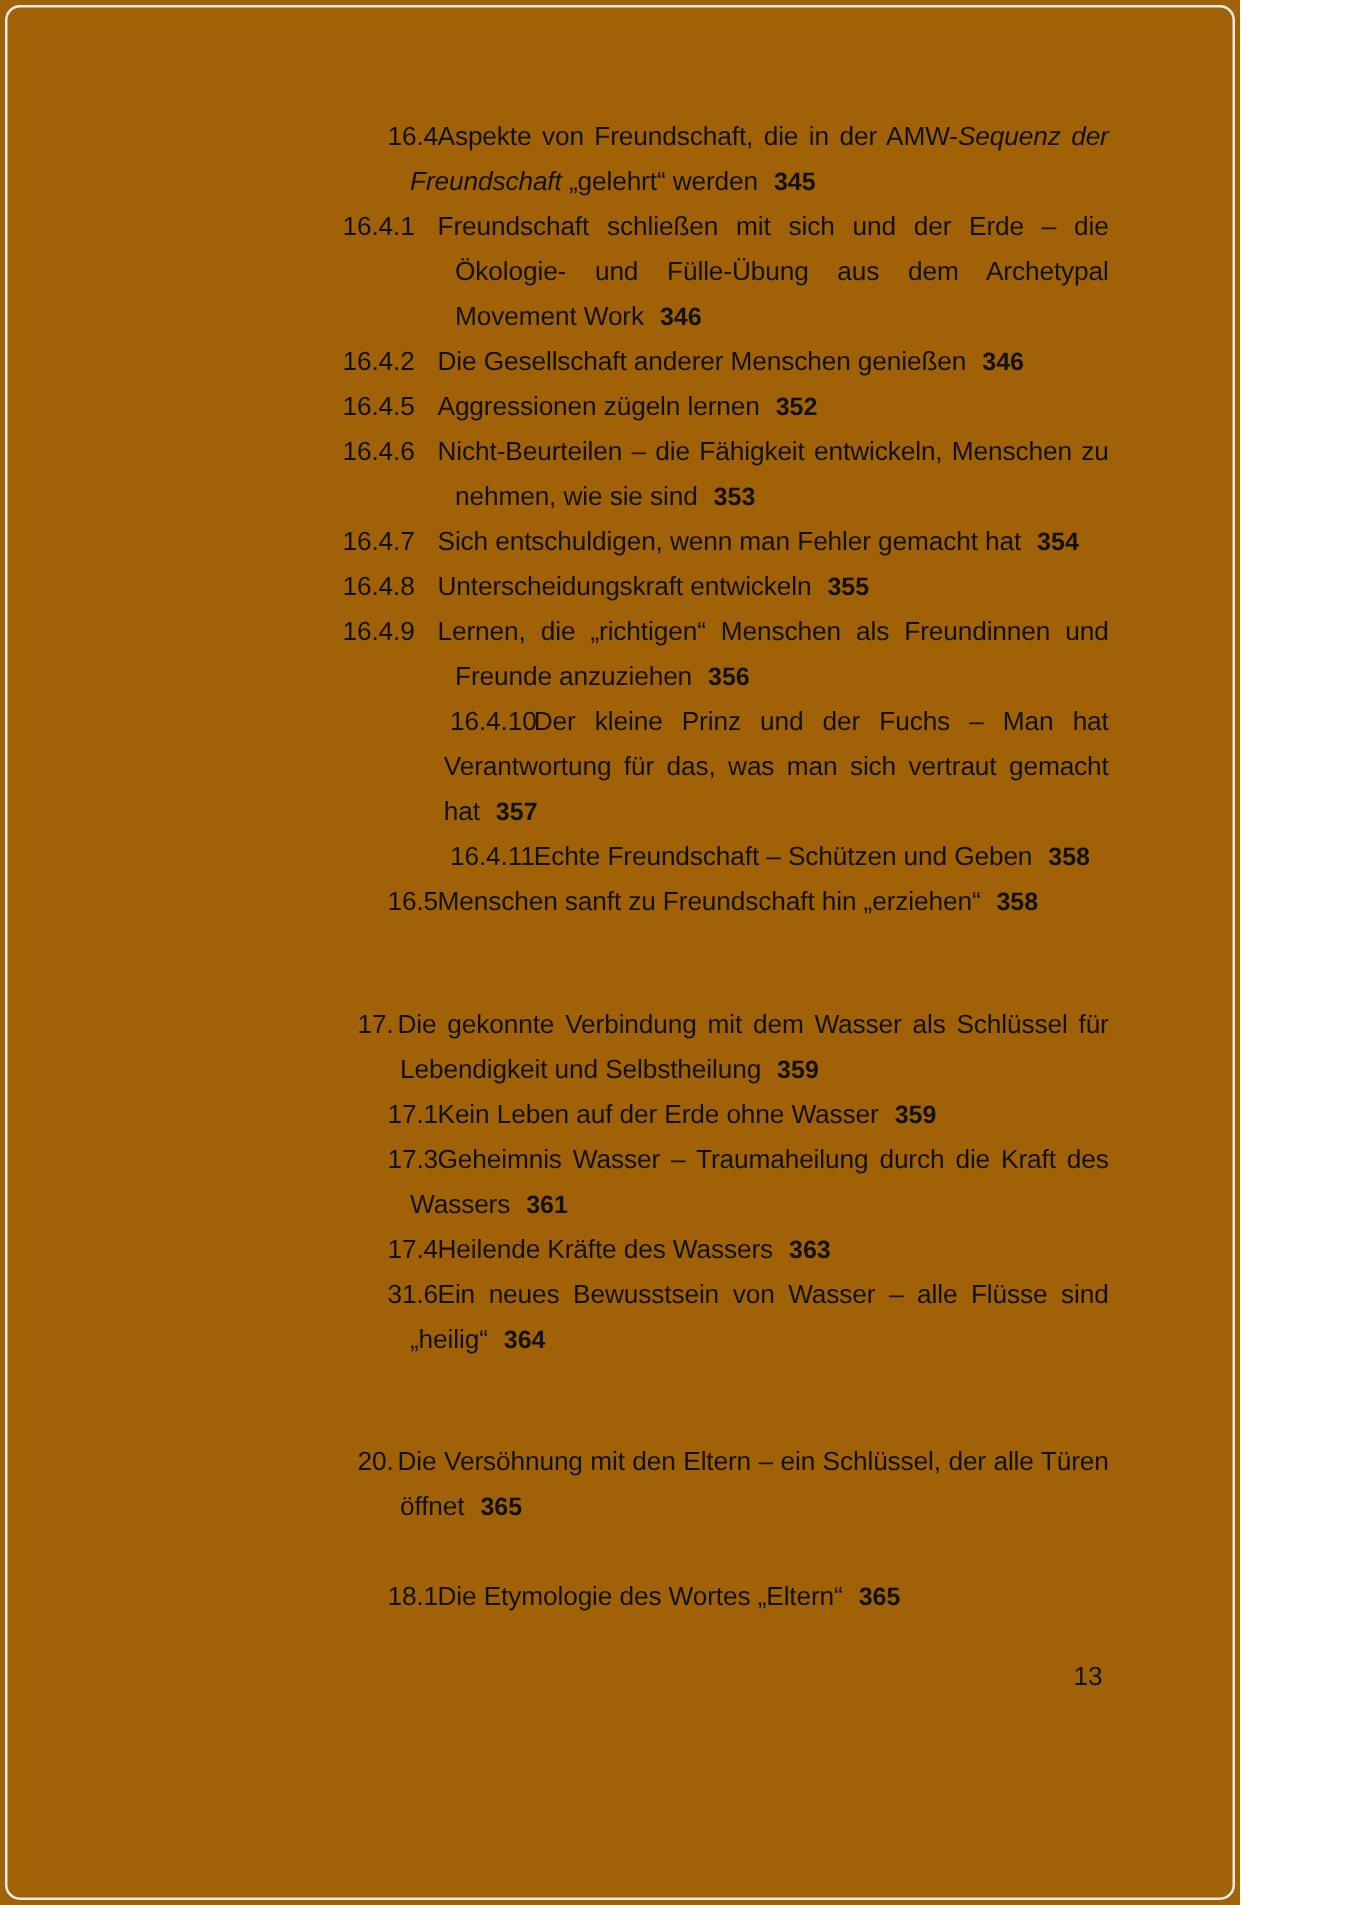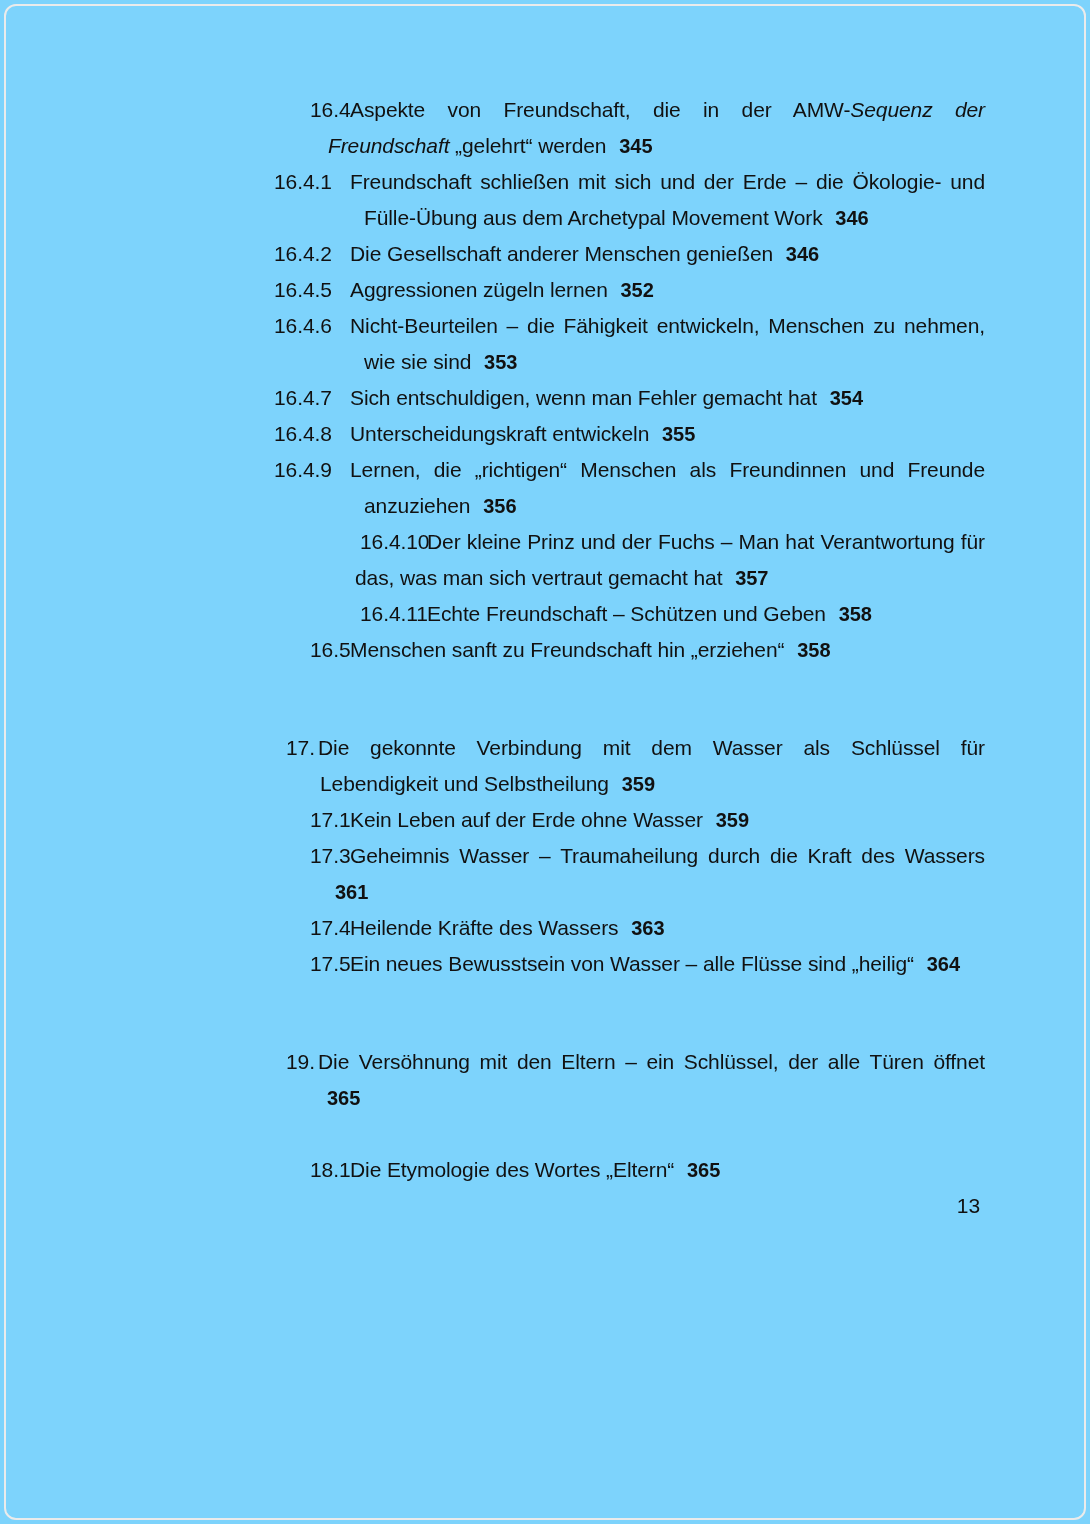--- a/index.html
+++ b/index.html
@@ -3,24 +3,24 @@
 <meta charset="utf-8">
 <style>
   html, body {
     margin: 0;
     padding: 0;
     background: #ffffff;
     font-family: "Liberation Sans", sans-serif;
   }
   .page {
     position: relative;
-    width: 1090px;
+    width: 992px;
     height: 1524px;
     box-sizing: border-box;
-    background: #7dd3fc;
+    background: #a16207;
     overflow: hidden;
   }
   .page-frame {
     position: absolute;
     inset: 4px;
     border: 2px solid #ebebeb;
     border-radius: 12px;
     pointer-events: none;
   }
   .content {
@@ -58,21 +58,21 @@
     font-weight: bold;
   }
   .entry i { font-style: italic; }
 
   section[data-name="chapter-17"]        { margin-top: 62px; }
   section[data-name="section-17-entries"]{ }
   section[data-name="chapter-18"]        { margin-top: 62px; }
   section[data-name="section-18-entries"]{ margin-top: 36px; }
 
   .page-number-row {
-    margin-top: 0;
+    margin-top: 28px;
     text-align: right;
     padding-right: 5px;
     font-size: 21px;
   }
 </style>
 </head>
 <body>
 
 <div class="page" data-name="document-page">
   <div class="page-frame" data-name="page-border"></div>
@@ -152,28 +152,28 @@
     <span class="lbl" data-name="entry-number">17.3</span>
     <span class="txt" data-name="entry-title"><span>Geheimnis Wasser – Traumaheilung durch die Kraft des Wassers</span></span>
     <span class="pg" data-name="entry-page-ref">361</span>
   </p>
           <p class="entry l2" data-name="toc-entry-17.4">
     <span class="lbl" data-name="entry-number">17.4</span>
     <span class="txt" data-name="entry-title"><span>Heilende Kräfte des Wassers</span></span>
     <span class="pg" data-name="entry-page-ref">363</span>
   </p>
           <p class="entry l2" data-name="toc-entry-17.5">
-    <span class="lbl" data-name="entry-number">17.5</span>
+    <span class="lbl" data-name="entry-number">31.6</span>
     <span class="txt" data-name="entry-title"><span>Ein neues Bewusstsein von Wasser – alle Flüsse sind „heilig“</span></span>
     <span class="pg" data-name="entry-page-ref">364</span>
   </p>
         </section>
         <section class="toc-block" data-name="chapter-18">
           <p class="entry chap" data-name="toc-entry-18">
-    <span class="lbl" data-name="entry-number">19.</span>
+    <span class="lbl" data-name="entry-number">20.</span>
     <span class="txt" data-name="entry-title"><span>Die Versöhnung mit den Eltern – ein Schlüssel, der alle Türen öffnet</span></span>
     <span class="pg" data-name="entry-page-ref">365</span>
   </p>
         </section>
         <section class="toc-block" data-name="section-18-entries">
           <p class="entry l2" data-name="toc-entry-18.1">
     <span class="lbl" data-name="entry-number">18.1</span>
     <span class="txt" data-name="entry-title"><span>Die Etymologie des Wortes „Eltern“</span></span>
     <span class="pg" data-name="entry-page-ref">365</span>
   </p>

